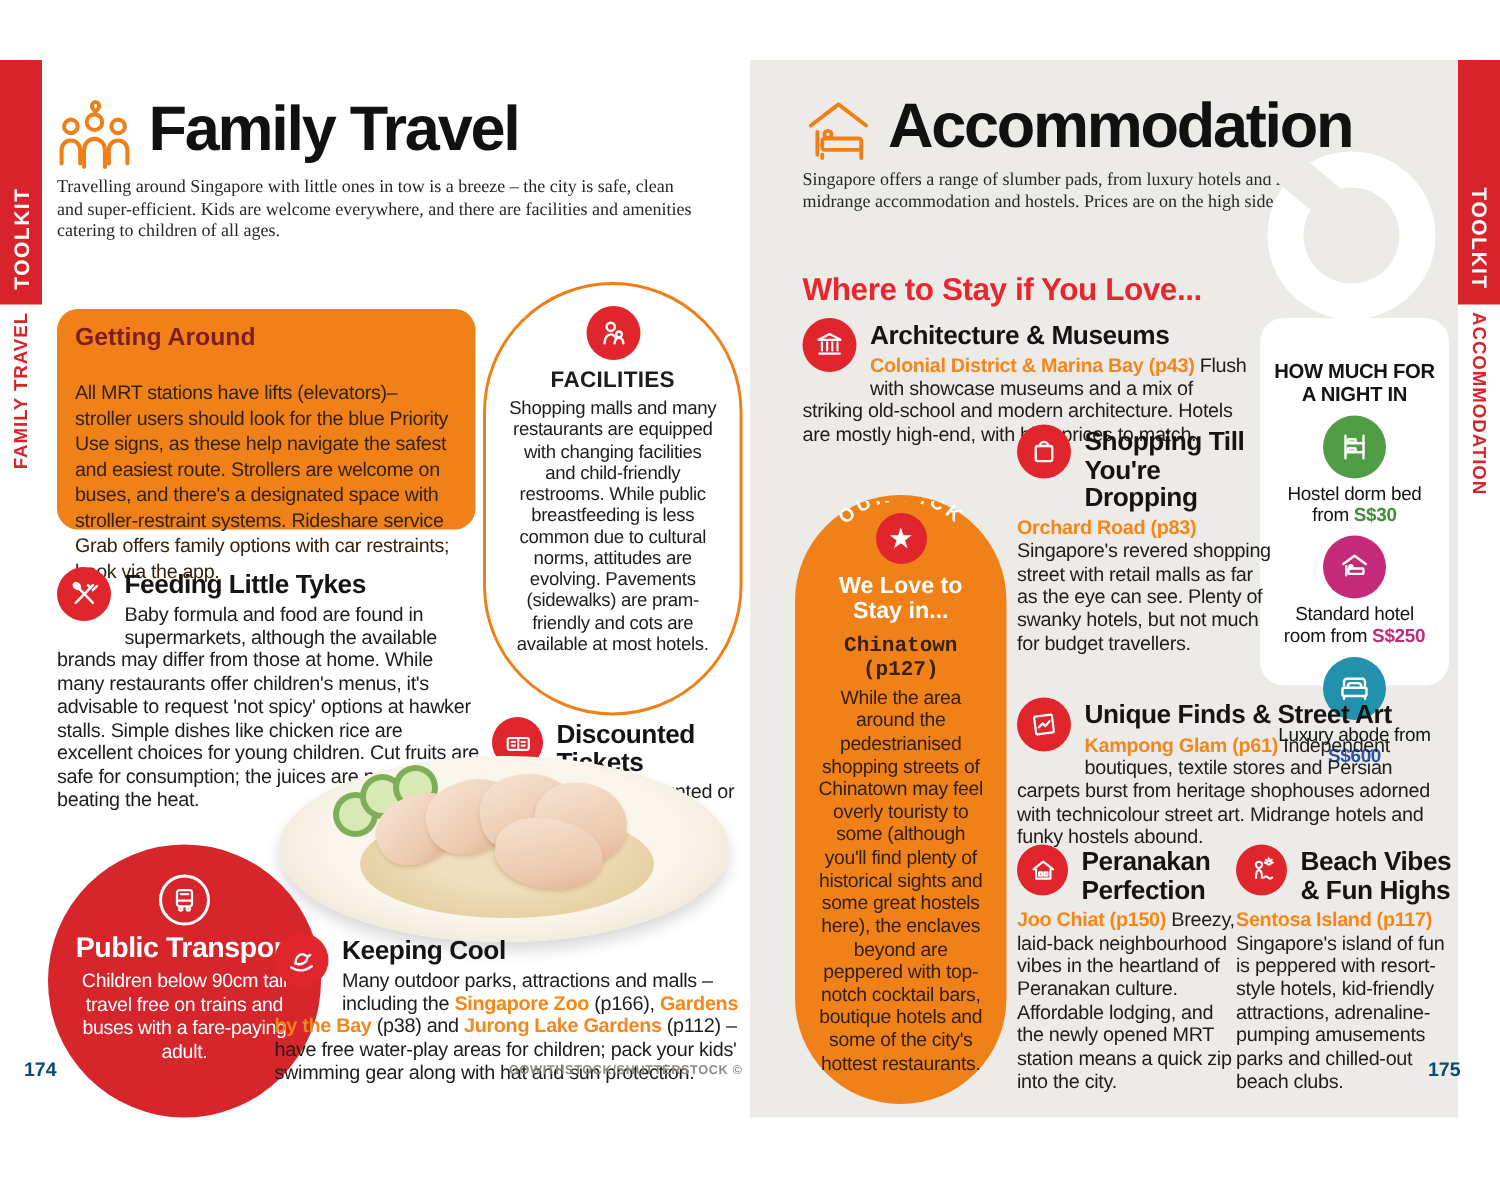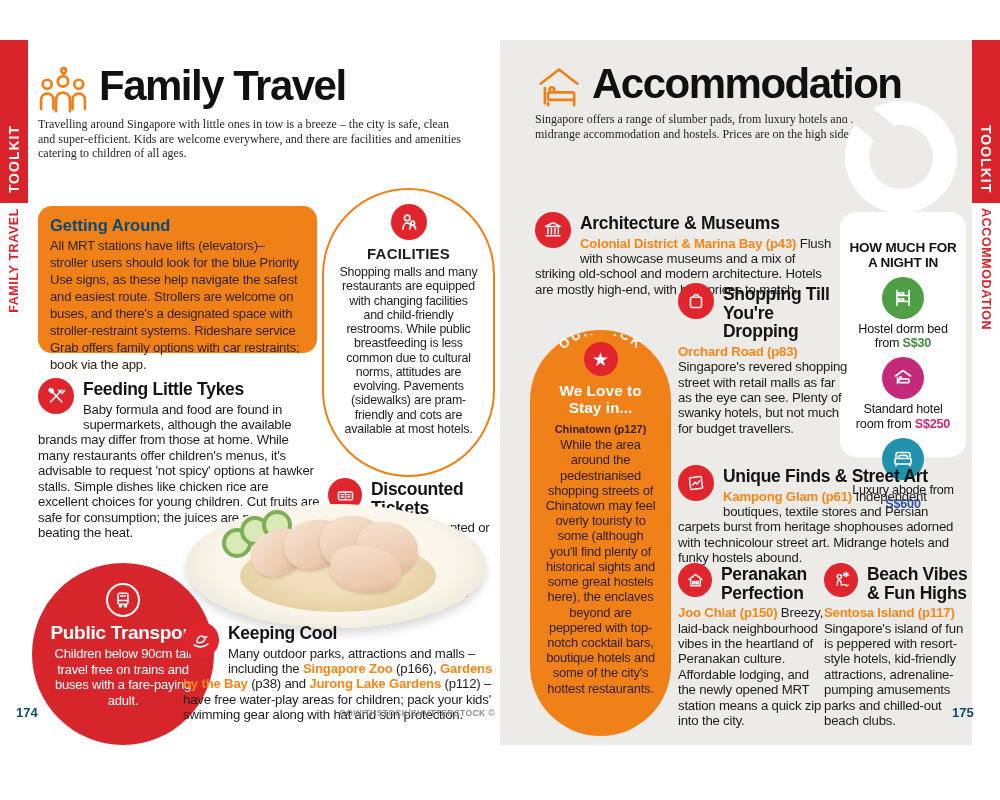--- a/index.html
+++ b/index.html
@@ -34,21 +34,21 @@
 
   
   .sec { position:absolute; }
   .sec .icircle { float:left; width:36px; height:36px; margin:0 9px 5px 0; }
   .sec h3 { font-size:17.5px; line-height:1.06; font-weight:bold; color:#161413; padding-top:2px; letter-spacing:-0.3px; }
   .sec p { font-size:13.2px; line-height:1.17; letter-spacing:-0.2px; margin-top:3px; color:#1f1d1b; }
   .oref { color:#f5861a; font-weight:bold; }
 
   
   .orange-box { position:absolute; left:38px; top:206px; width:279px; height:147px; background:#f08119; border-radius:14px; padding:10px 12px; }
-  .orange-box h3 { color:#0c4a6e; font-size:16.5px; font-weight:bold; margin-bottom:2px; }
+  .orange-box h3 { color:#7f1d1d; font-size:16.5px; font-weight:bold; margin-bottom:18px; }
   .orange-box p { color:#33220f; font-size:13.1px; line-height:1.3; letter-spacing:-0.2px; font-weight:500; }
 
   .capsule { position:absolute; background:#fff; border:2.5px solid #ef8018; border-radius:90px; text-align:center; }
   .facilities { left:322px; top:188px; width:173px; height:289px; padding:14px 14px; }
   .facilities h3 { font-size:15px; letter-spacing:.2px; margin-top:5px; }
   .facilities p { font-size:12.4px; line-height:1.15; letter-spacing:-0.2px; margin-top:3px; }
   .capsule .icircle { width:36px; height:36px; margin:0 auto; }
 
   .big-circle { position:absolute; left:32px; top:563px; width:182px; height:182px; border-radius:50%;
     background:#d6252b; color:#fff; text-align:center; padding:20px 16px 0; }
@@ -73,21 +73,21 @@
 
   
   .red-subhead { position:absolute; left:535px; top:182px; font-size:21px; font-weight:bold; color:#e8262d; letter-spacing:-0.3px; }
 
   .our-pick { position:absolute; left:530px; top:330px; width:141px; height:406px; background:#f08119;
     border-radius:72px; text-align:center; padding:4px 12px 0; }
   .our-pick .arc { display:block; margin:0 auto; }
   .our-pick .icircle { width:34px; height:34px; margin:-34px auto 0; }
   .our-pick .star { color:#fff; font-size:19px; line-height:1; }
   .op-head { color:#fff; font-size:15.5px; font-weight:bold; line-height:1.1; margin-top:6px; }
-  .op-link { color:#3a2008; font-size:11px; font-weight:bold; margin-top:7px; }
+  .op-link { color:#3a2008; font-size:14px; font-weight:bold; margin-top:7px;font-family:Liberation Mono, monospace; }
   .op-body { color:#33200c; font-size:12.9px; line-height:1.18; letter-spacing:-0.2px; margin-top:2px; font-weight:500; }
 
   
   .hook-ring { position:absolute; left:845px; top:101px; width:112px; height:112px; border-radius:50%; background:#fff; }
   .hook-hole { position:absolute; left:869px; top:125px; width:64px; height:64px; border-radius:50%; background:#edebe8; }
   .hook-gap  { position:absolute; left:840px; top:106px; width:52px; height:24px; background:#edebe8; transform:rotate(40deg); }
   .price-card { position:absolute; left:840px; top:212px; width:126px; height:245px; background:#fff;
     border-radius:16px; text-align:center; padding:12px 8px 0; }
   .price-card h3 { font-size:13.5px; line-height:1.12; letter-spacing:-0.2px; color:#141414;margin-top:16px; }
   .price-item { margin-top:7px; }
@@ -220,20 +220,21 @@
     <svg class="ic" width="52" height="52" viewBox="0 0 48 48" fill="none" stroke="#ef8018" stroke-width="2.4" stroke-linecap="round" stroke-linejoin="round">
       <path d="M7 20L24 7l17 13"></path>
       <path d="M11 24v14"></path>
         <rect x="14" y="28" width="24" height="7" rx="1.5"></rect>
       <circle cx="17.5" cy="25.5" r="2.2"></circle>
         <path d="M14 38v2M38 35v5"></path>
     </svg>
   </div>
   <h1 class="page-title" style="left:592px; top:60px;">Accommodation</h1>
   <p class="intro" style="left:535px; top:112px; width:432px;">Singapore offers a range of slumber pads, from luxury hotels and heritage stays to midrange accommodation and hostels. Prices are on the high side.</p>
+  <h2 class="red-subhead">Where to Stay if You Love...</h2>
 
   <div class="hook-ring"></div>
   <div class="hook-hole"></div>
   <div class="hook-gap"></div>
   <div class="price-card">
     <h3>HOW MUCH FOR A NIGHT IN</h3>
     <div class="price-item price-0">
       <div class="icircle">
         <svg class="ic" width="24" height="24" viewBox="0 0 24 24" fill="none" stroke="#fff" stroke-width="1.6" stroke-linecap="round" stroke-linejoin="round">
           <path d="M6 4.5v15M18 4.5v15"></path>

